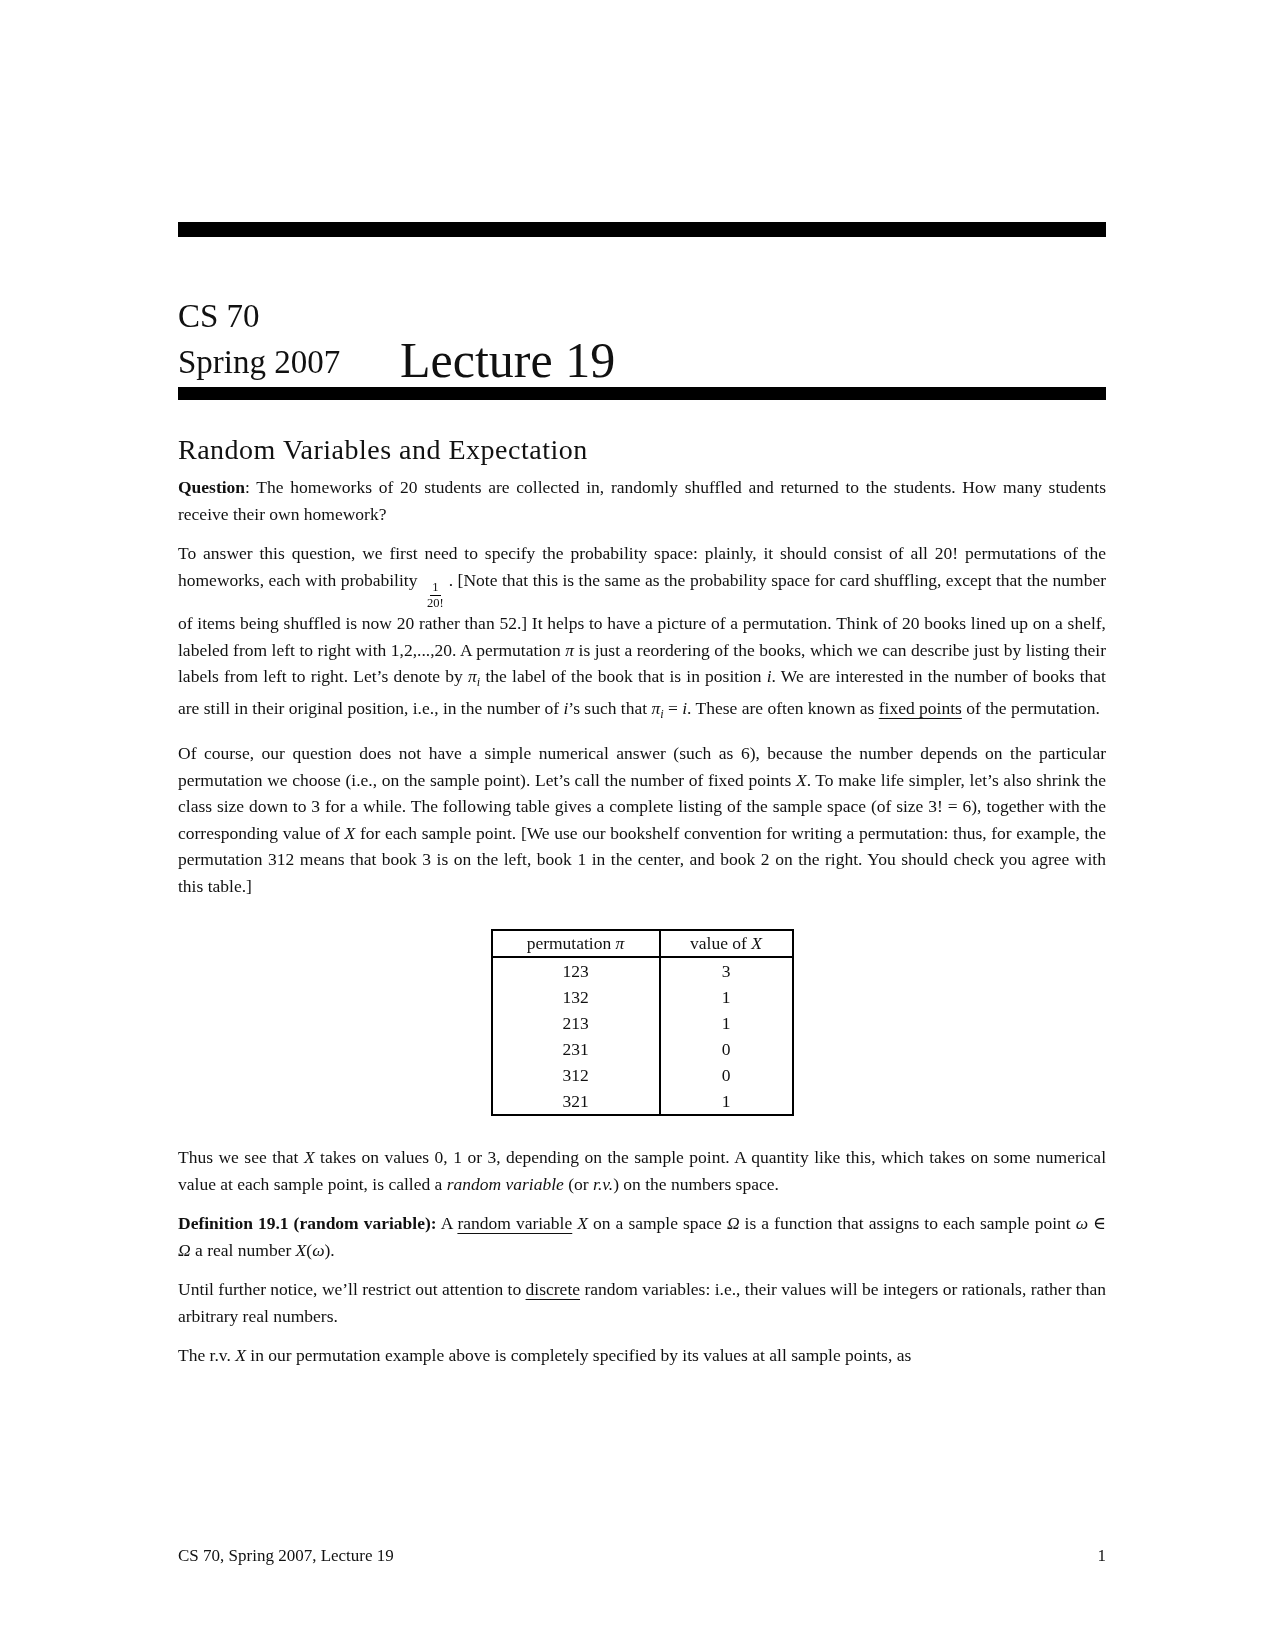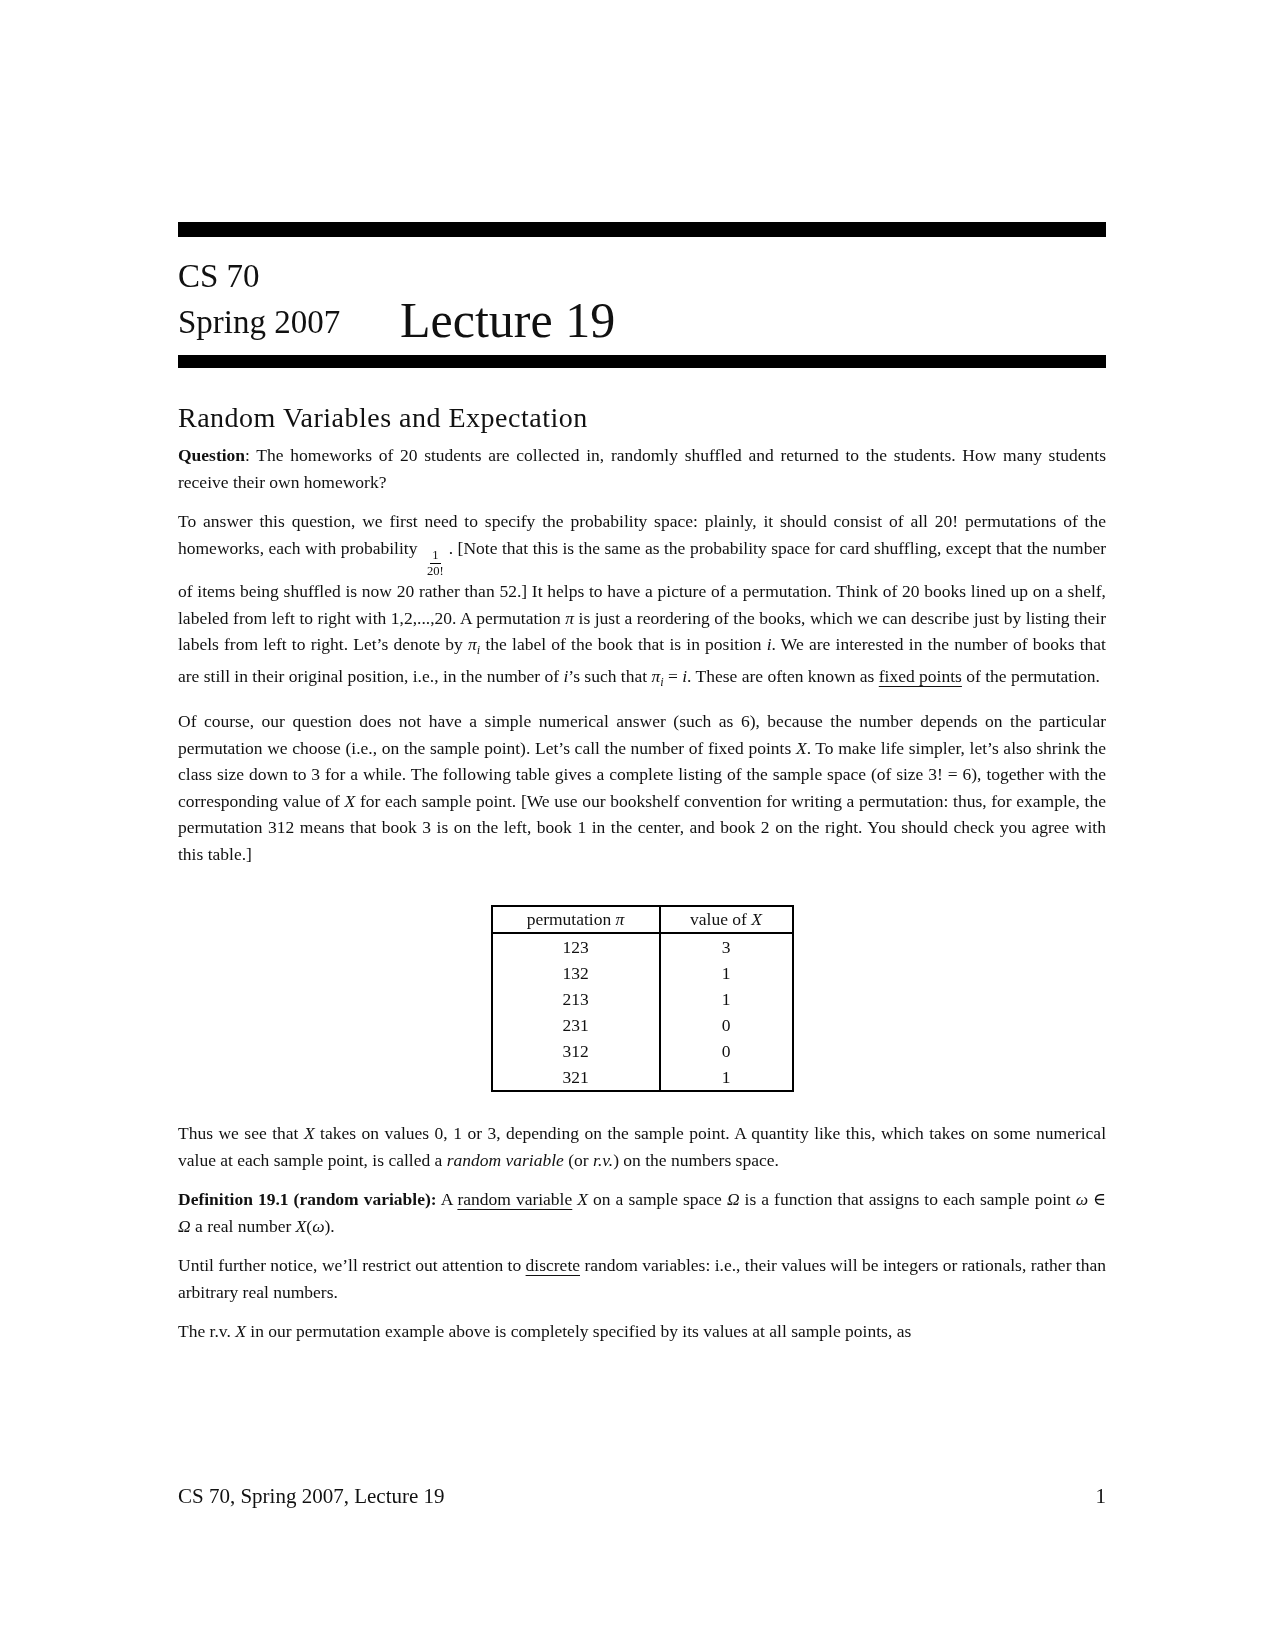--- a/index.html
+++ b/index.html
@@ -4,21 +4,21 @@
 <style>
   html,body{margin:0;padding:0;}
   body{
     width:1275px;height:1650px;background:#ffffff;position:relative;
     font-family:"Liberation Serif","DejaVu Serif",serif;color:#111;
   }
   .content{position:absolute;left:178px;top:0;width:928px;}
   .bar{background:#000;width:100%;}
   .bar.top{margin-top:222px;height:15px;}
   .bar.bottom{height:13px;}
-  .header-content{display:flex;align-items:flex-end;padding:16px 0 10px 0;}
+  .header-content{display:flex;align-items:flex-end;padding:16px 0 2px 0;margin-top:40px;}
   .header-left{width:222px;font-size:33px;line-height:46px;}
   .header-mid{flex:1;font-size:33px;line-height:46px;}
   .header-right{font-size:50px;line-height:50px;white-space:nowrap;}
   h1{margin:34px 0 0 0;font-size:28px;font-weight:normal;letter-spacing:0.5px;}
   p{
     margin:13px 0 0 0;font-size:17.5px;line-height:26.5px;
     text-align:justify;
   }
   p.first{margin-top:8px;}
   .s-b{font-weight:bold;}
@@ -26,34 +26,34 @@
   .s-u{text-decoration:underline;text-underline-offset:4px;}
   .s-sub{font-style:italic;font-size:0.7em;vertical-align:-0.3em;}
   .frac{
     display:inline-flex;flex-direction:column;align-items:center;
     vertical-align:-0.45em;font-size:0.72em;line-height:1.15;margin:0 3px;
   }
   .frac .num{border-bottom:1px solid #000;padding:0 2px;}
   .frac .den{padding:0 2px;}
   table.perm-table{
     border-collapse:collapse;border:2px solid #000;
-    margin:38px auto 28px auto;font-size:17.5px;
+    margin:30px auto 28px auto;font-size:17.5px;
   }
   table.perm-table th{
     font-weight:normal;border-bottom:2px solid #000;
     padding:2px 18px;text-align:center;
   }
   table.perm-table td{padding:1px 18px;text-align:center;line-height:24px;}
   table.perm-table th:first-child, table.perm-table td:first-child{
     border-right:2px solid #000;min-width:130px;
   }
   table.perm-table th:last-child, table.perm-table td:last-child{min-width:95px;}
   .footer{
-    position:absolute;top:1484px;left:178px;width:928px;
-    display:flex;justify-content:space-between;font-size:21px;
+    position:absolute;top:1546px;left:178px;width:928px;
+    display:flex;justify-content:space-between;font-size:17px;
   }
 </style>
 </head>
 <body>
 
 <div class="content">
 
   <div class="bar top"></div>
 
   <div class="header-content">

